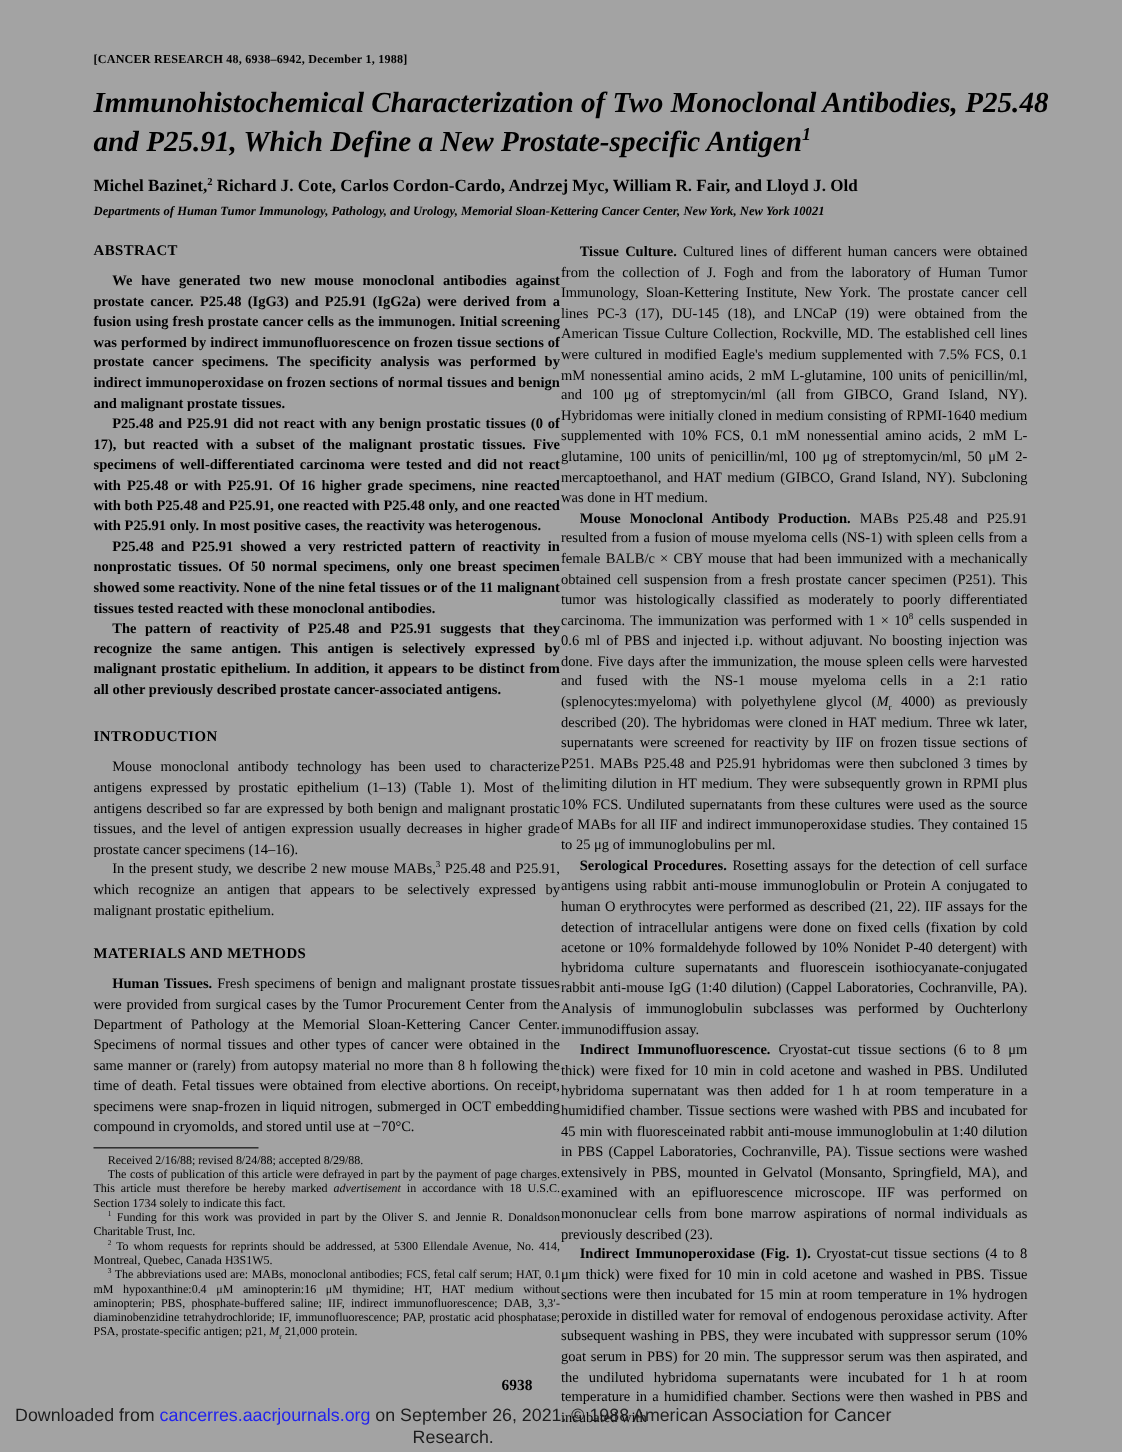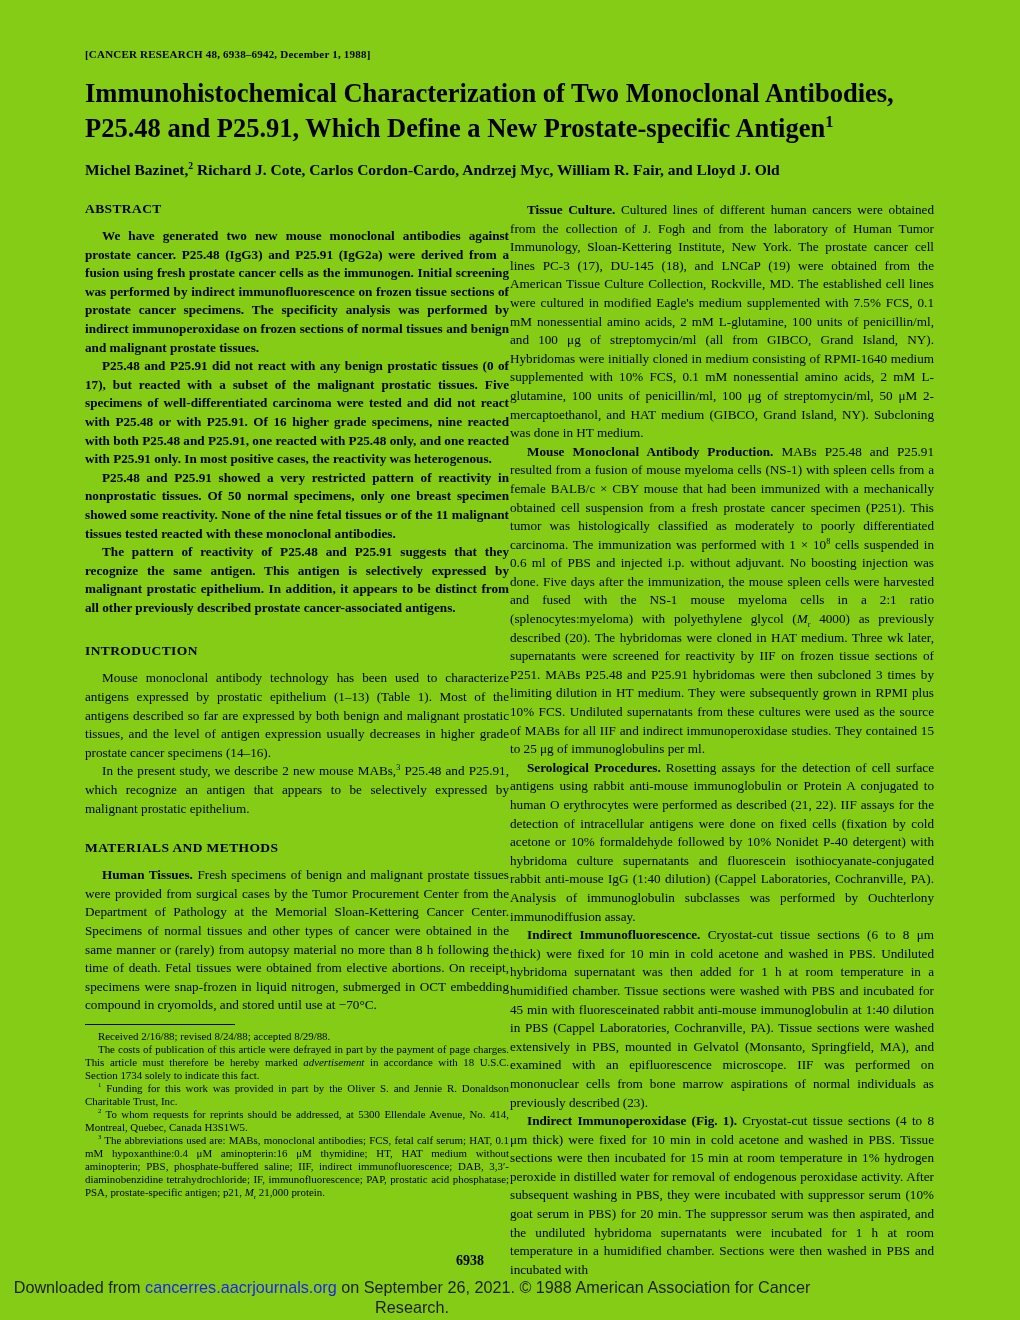--- a/index.html
+++ b/index.html
@@ -1,20 +1,20 @@
 <!DOCTYPE html>
 <html><head>
 <meta charset="utf-8">
 <style>
   html,body { margin:0; padding:0; background:#e8e8e8; }
   .page {
     position:relative;
     width:1020px; height:1320px;
     margin:0 auto;
-    background:#84cc16;
+    background:#a3a3a3;
     color:#000;
     font-family:"Liberation Serif", serif;
     overflow:hidden;
     box-sizing:border-box;
     padding:48px 72px 0 85px;
   }
   .journal-line {
     font-size:11px; font-weight:bold; letter-spacing:0.2px;
   }
   .article-title {
@@ -77,24 +77,25 @@
     color:#2222ee; text-decoration:none; cursor:pointer;
   }
 </style>
 </head>
 <body>
 
 <div class="page">
 
   <div class="journal-line">[CANCER RESEARCH 48, 6938–6942, December 1, 1988]</div>
 
-  <h1 class="article-title" style="margin:16px 0 0 0;"><span>Immunohistochemical Characterization of Two Monoclonal Antibodies, P25.48 and P25.91, Which Define a New Prostate-specific Antigen</span><sup>1</sup></h1>
+  <h1 class="article-title" style="margin:16px 0 0 0;font-style:italic;"><span>Immunohistochemical Characterization of Two Monoclonal Antibodies, P25.48 and P25.91, Which Define a New Prostate-specific Antigen</span><sup>1</sup></h1>
 
   <div class="authors"><span>Michel Bazinet,</span><sup>2</sup><span> Richard J. Cote, Carlos Cordon-Cardo, Andrzej Myc, William R. Fair, and Lloyd J. Old</span></div>
 
+  <div class="affiliation">Departments of Human Tumor Immunology, Pathology, and Urology, Memorial Sloan-Kettering Cancer Center, New York, New York 10021</div>
 
   <div class="columns">
 
     <div class="col">
 
       <div class="abstract">
         <div class="sec-heading">ABSTRACT</div>
         <p class="body-p"><span>We have generated two new mouse monoclonal antibodies against prostate cancer. P25.48 (IgG3) and P25.91 (IgG2a) were derived from a fusion using fresh prostate cancer cells as the immunogen. Initial screening was performed by indirect immunofluorescence on frozen tissue sections of prostate cancer specimens. The specificity analysis was performed by indirect immunoperoxidase on frozen sections of normal tissues and benign and malignant prostate tissues.</span></p>
         <p class="body-p"><span>P25.48 and P25.91 did not react with any benign prostatic tissues (0 of 17), but reacted with a subset of the malignant prostatic tissues. Five specimens of well-differentiated carcinoma were tested and did not react with P25.48 or with P25.91. Of 16 higher grade specimens, nine reacted with both P25.48 and P25.91, one reacted with P25.48 only, and one reacted with P25.91 only. In most positive cases, the reactivity was heterogenous.</span></p>
         <p class="body-p"><span>P25.48 and P25.91 showed a very restricted pattern of reactivity in nonprostatic tissues. Of 50 normal specimens, only one breast specimen showed some reactivity. None of the nine fetal tissues or of the 11 malignant tissues tested reacted with these monoclonal antibodies.</span></p>

